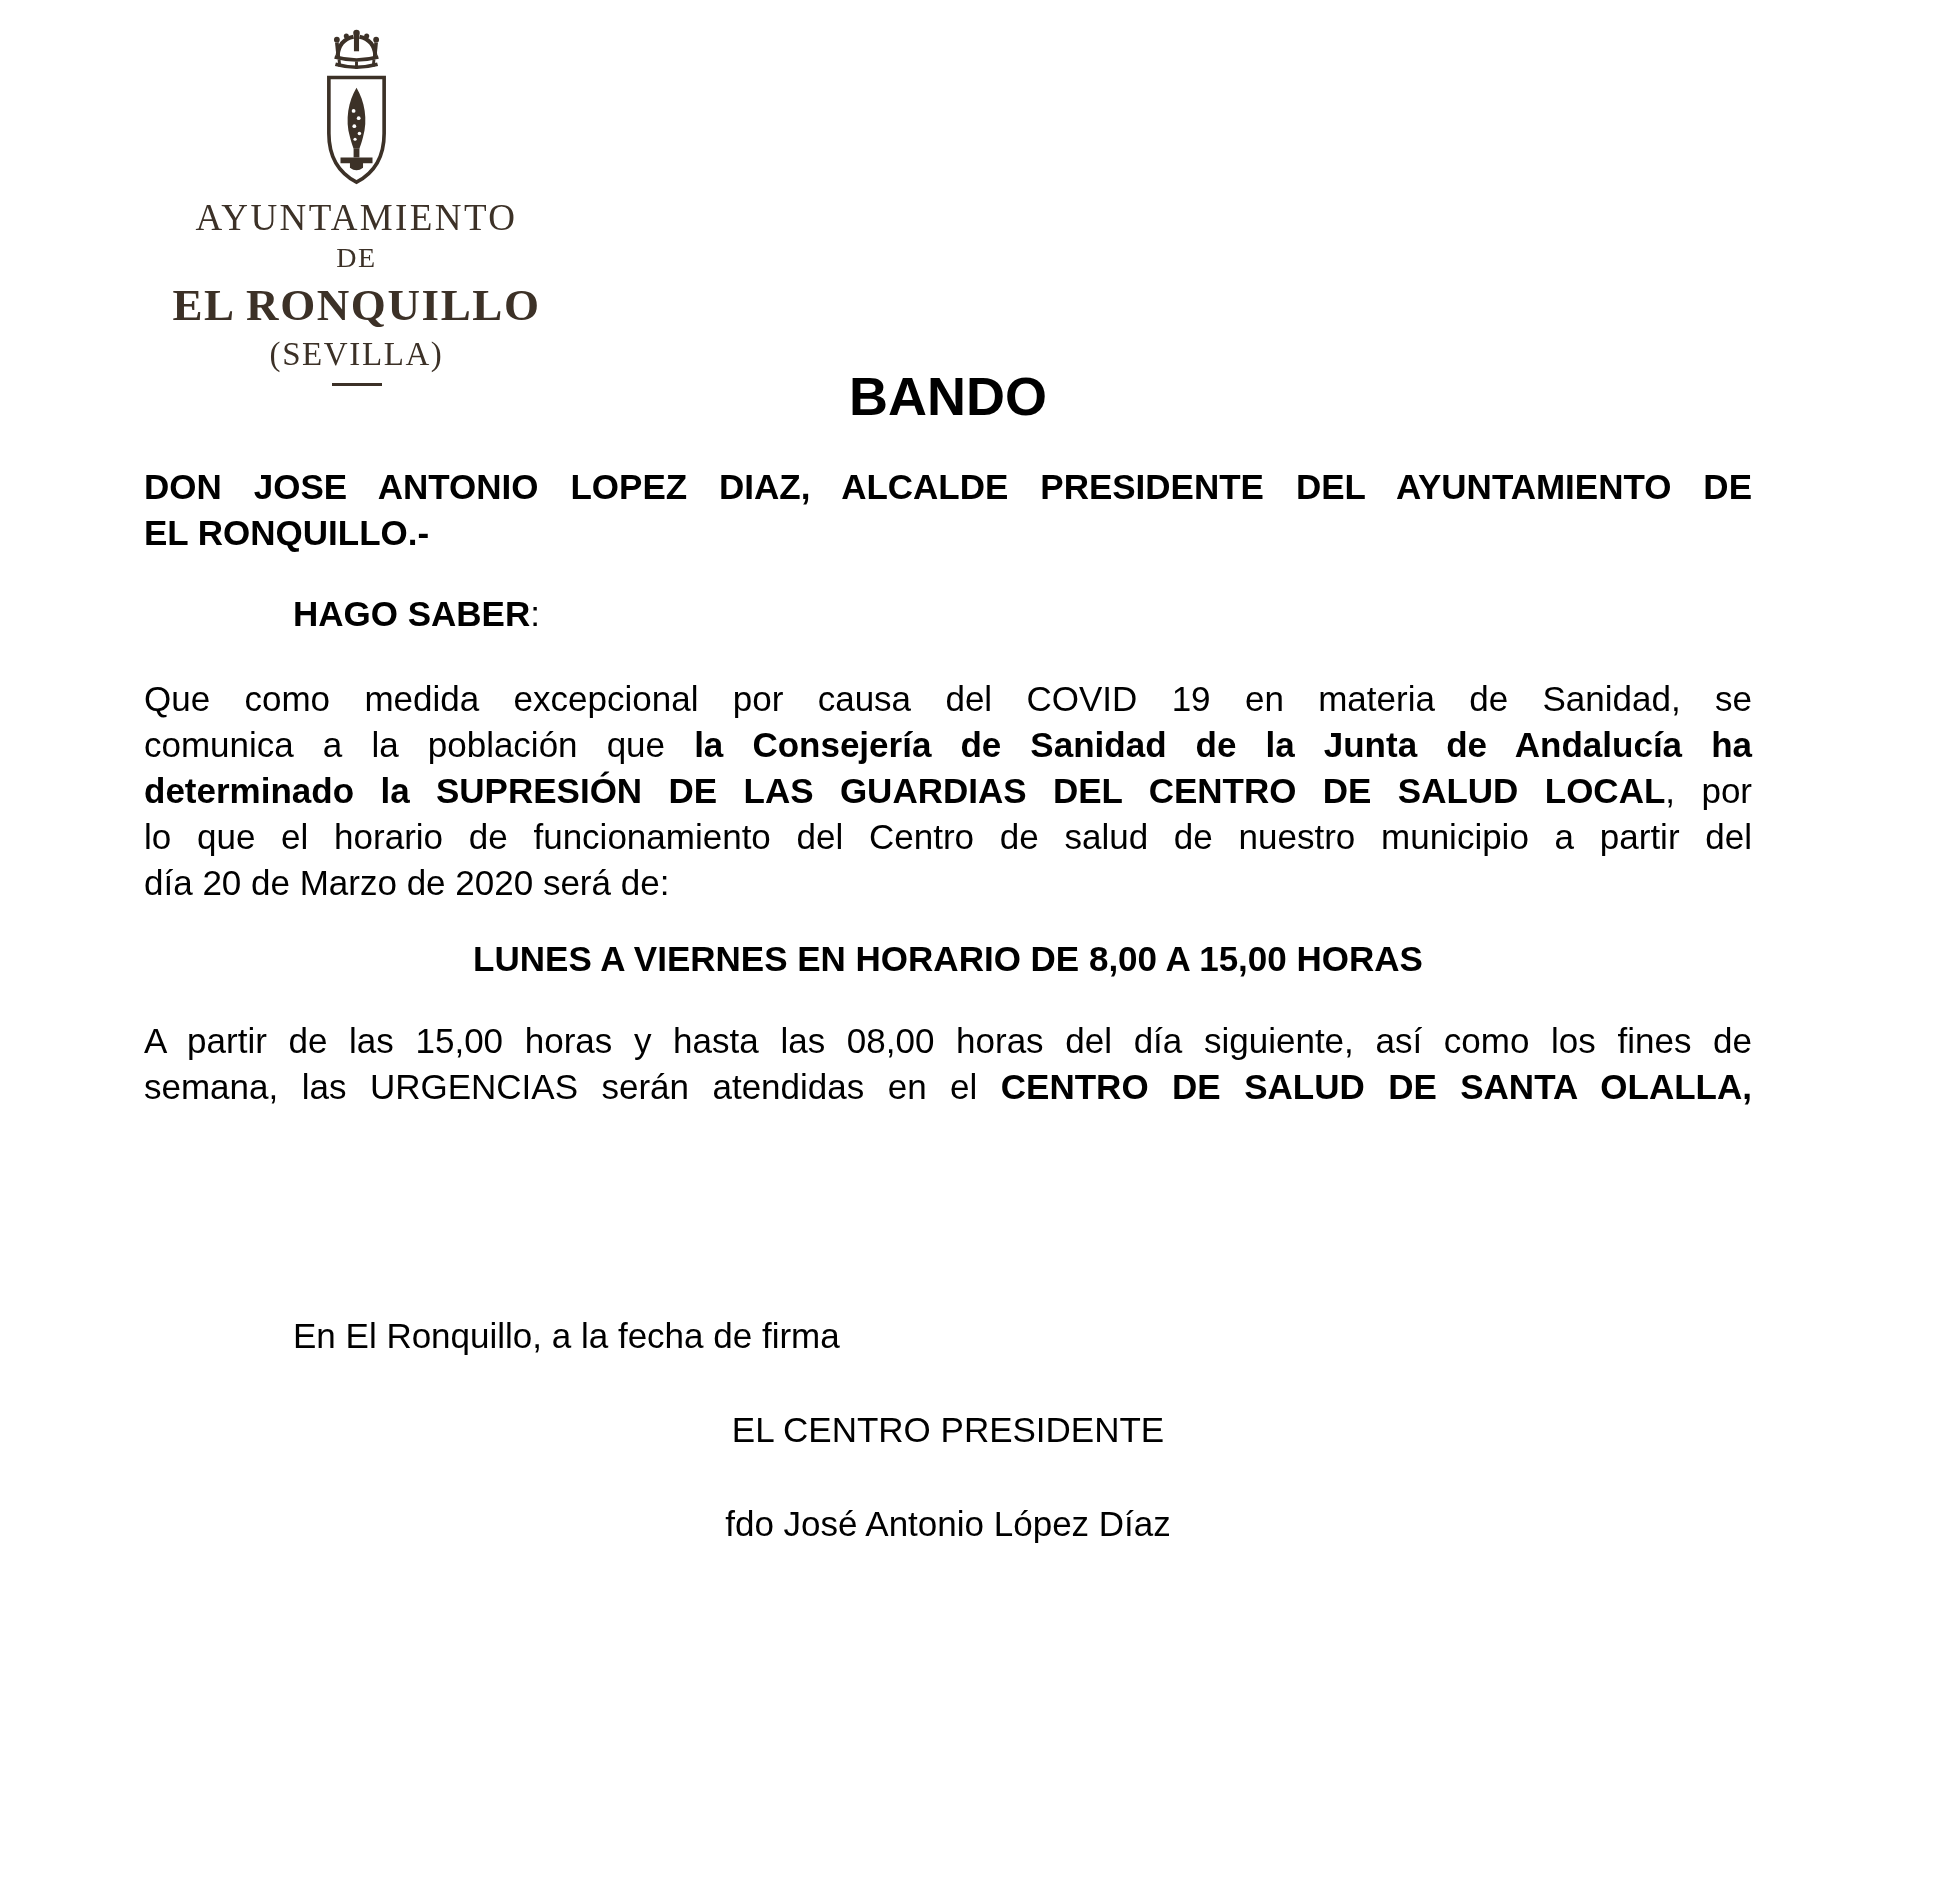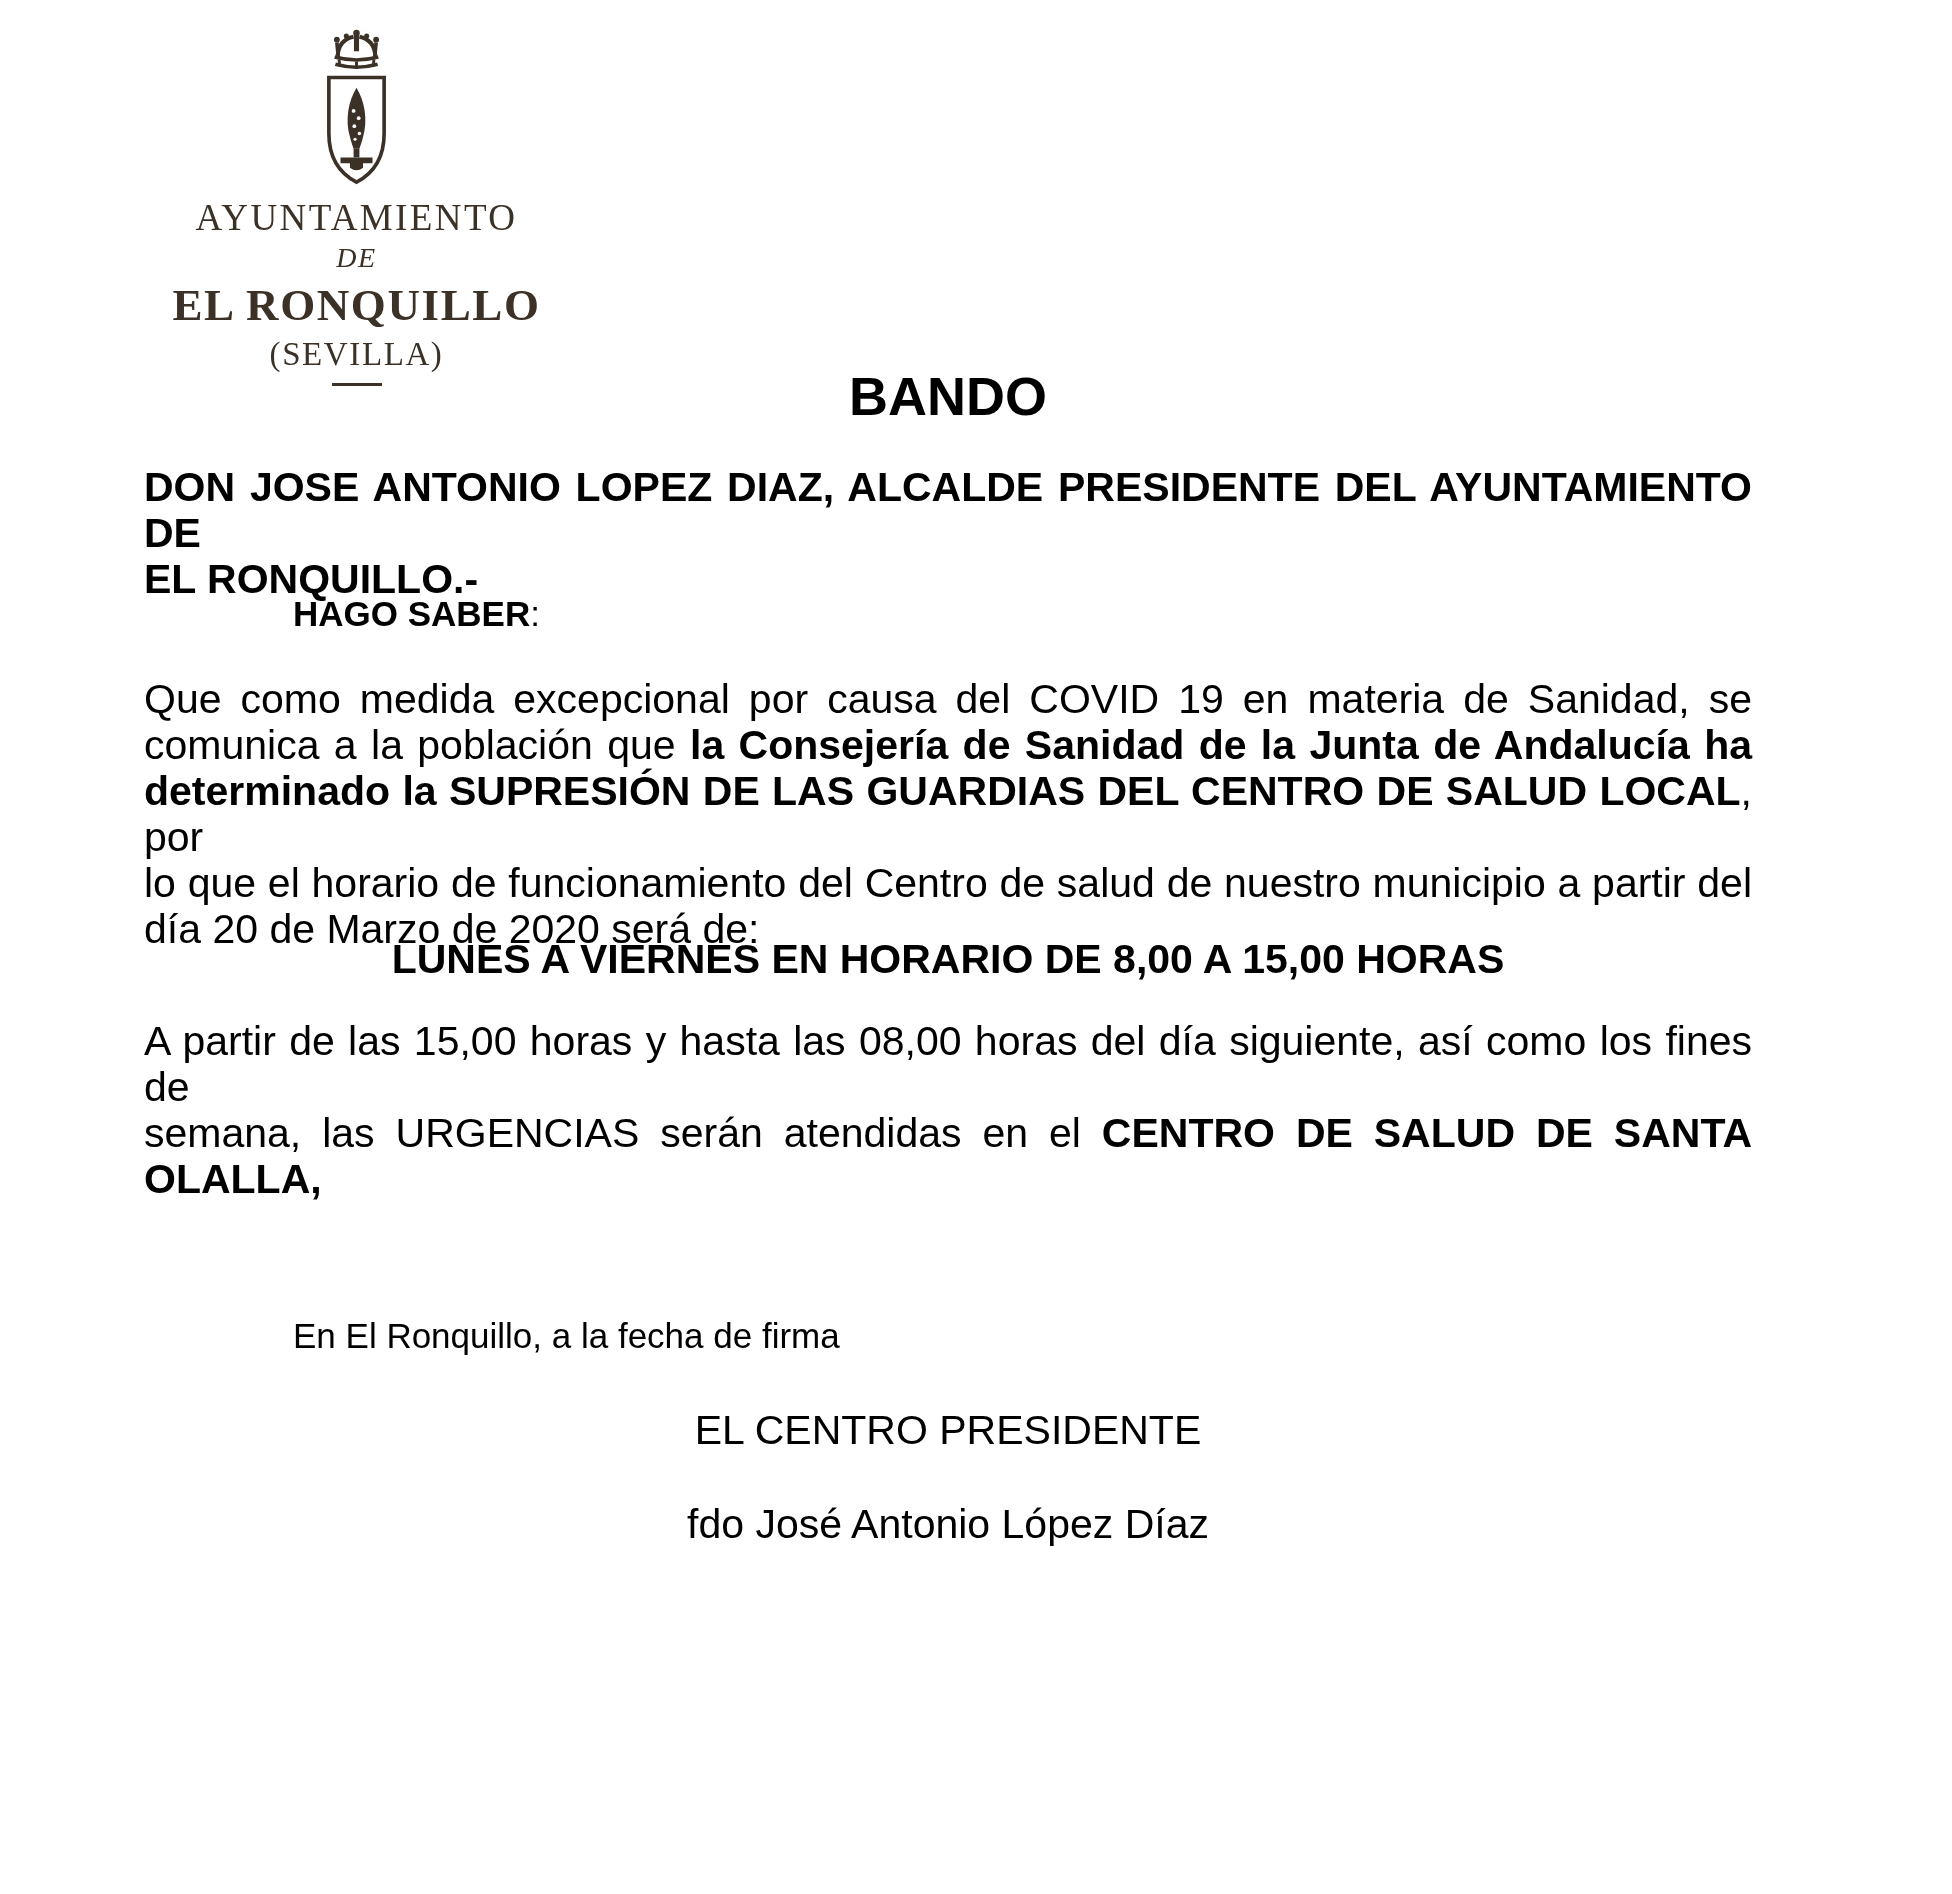--- a/index.html
+++ b/index.html
@@ -17,37 +17,37 @@
     position: absolute;
     top: 28px;
     left: 145px;
     width: 423px;
     text-align: center;
     color: #3c3127;
     font-family: "Liberation Serif", "DejaVu Serif", serif;
   }
   .crest { display: block; margin: 0 auto; }
   .org-line1 { font-size: 37px; letter-spacing: 2.4px; margin-top: 8.1px; white-space: nowrap; }
-  .org-line2 { font-size: 28px; letter-spacing: 1.6px; margin-top: 3.3px; font-style: italic; }
+  .org-line2 { font-size: 28px; letter-spacing: 1.6px; margin-top: 3.3px; }
   .municipality { font-size: 45px; font-weight: bold; letter-spacing: 1.6px; margin-top: 4.9px; white-space: nowrap; }
   .province { font-size: 33px; letter-spacing: 1.6px; margin-top: 4.9px; }
   .header-rule { width: 50px; height: 3.3px; background: #3c3127; margin: 9.8px auto 0 auto; }
 
   
   .doc-title {
     position: absolute;
     top: 368px; left: 144px; width: 1608px;
     text-align: center;
     font-size: 54px; font-weight: bold;
     line-height: 57px;
   }
   .col {
     position: absolute;
     left: 144px; width: 1608px;
-    font-size: 41px;
+    font-size: 35px;
     line-height: 46px;
   }
   .line { text-align: justify; text-align-last: justify; }
   .line.last { text-align-last: left; }
   .b { font-weight: bold; }
   .indent-line {
     position: absolute;
     left: 293px;
     font-size: 35px;
     line-height: 46px;

